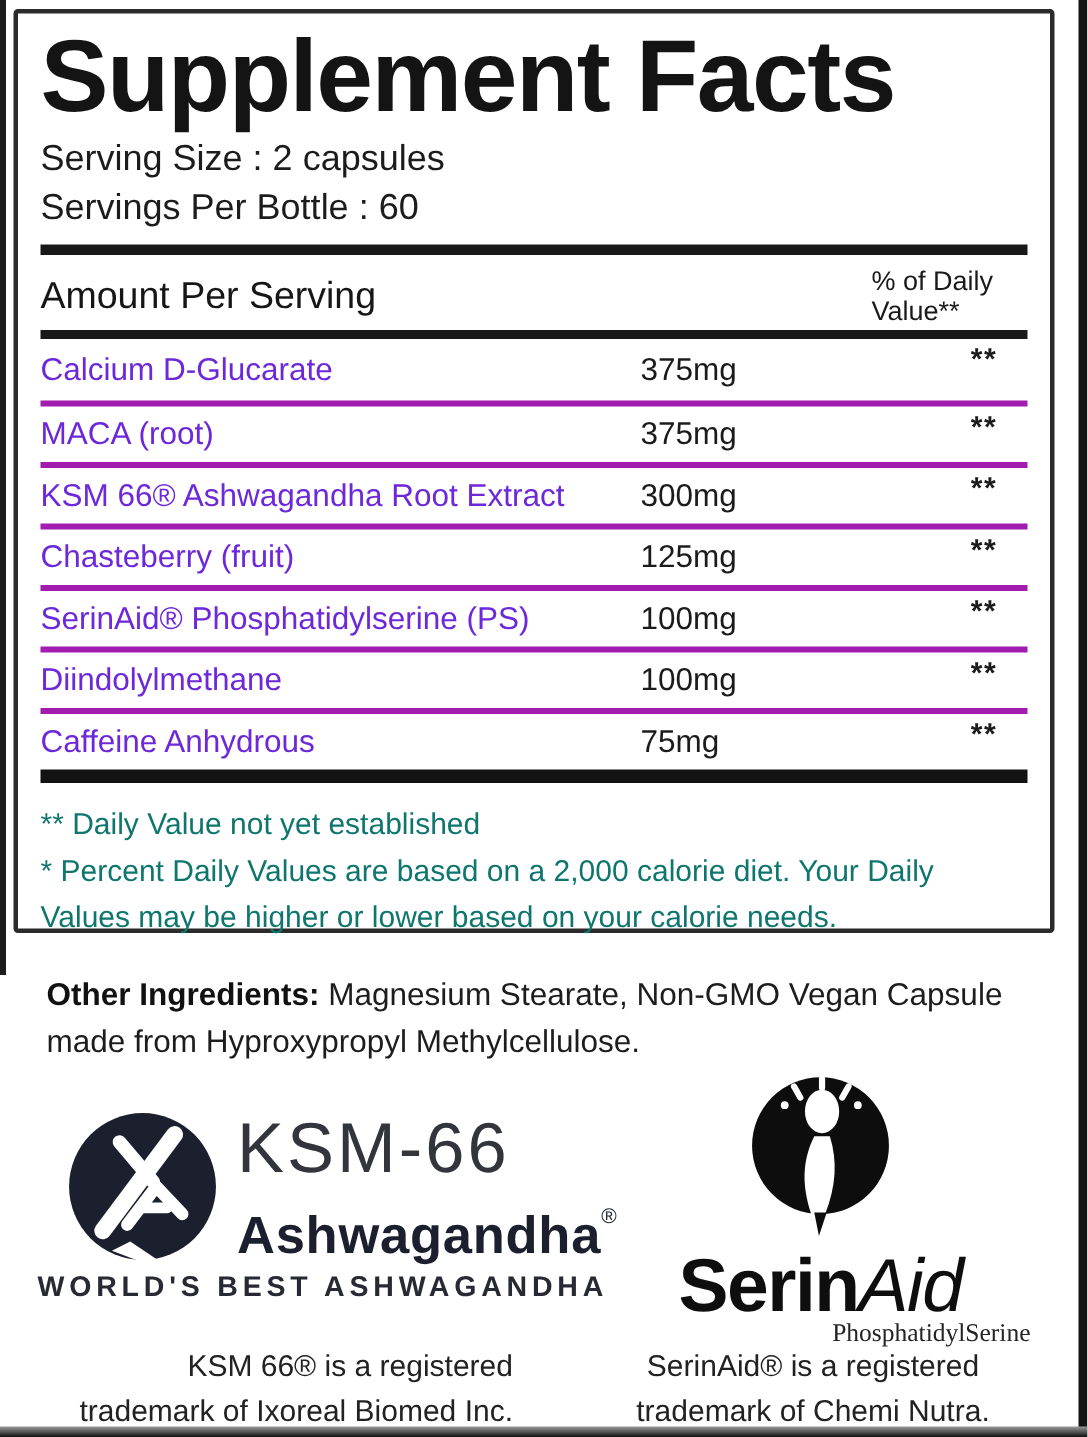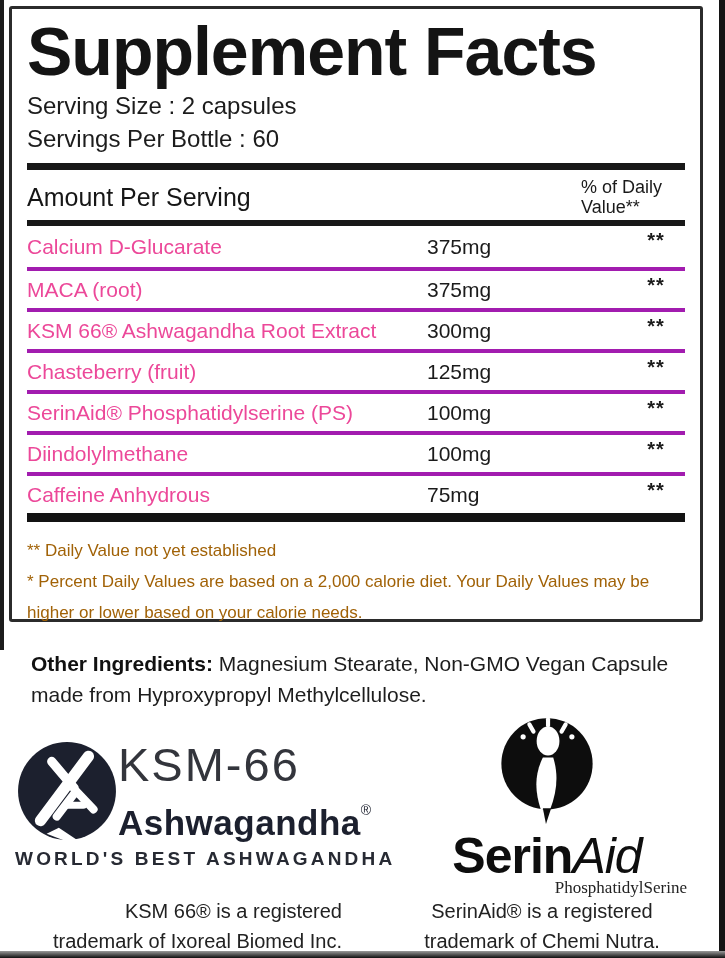--- a/index.html
+++ b/index.html
@@ -28,38 +28,38 @@
   .bar-medium { height:6px; background:#181818; }
   .bar-heavy  { height:9px; background:#131313; }
 
   .hdr-row { display:flex; justify-content:space-between; align-items:flex-start;
              padding:7px 0 3px 0; }
   .hdr-left  { font-size:25px; color:#161616; padding-top:6px; }
   .hdr-right { font-size:18px; line-height:20px; color:#1a1a1a; width:104px; }
 
   .rows .row { display:flex; align-items:center; min-height:41px; border-top:4px solid #a21caf; }
   .rows .row:first-child { border-top:none; }
-  .row-name   { flex:1; font-size:21px; color:#ec4899; }
+  .row-name   { flex:1; font-size:21px; color:#6d28d9; }
   .row-amount { width:200px; font-size:21px; color:#1b1b1b; }
   .row-dv     { width:58px; text-align:center; font-size:20px; font-weight:700;
                 color:#1b1b1b; align-self:flex-start; padding-top:3px; letter-spacing:1px; }
 
-  .footnotes { padding-top:13px; font-size:17px; line-height:31px; color:#a16207; }
+  .footnotes { padding-top:13px; font-size:20px; line-height:31px; color:#0f766e; }
 
   
   .other-ing { position:absolute; left:31px; top:648px; width:652px;
                font-size:21px; line-height:31px; color:#1d1d1d; }
   .other-ing b { color:#111; }
 
-  .ksm-logo { position:absolute; left:16px; top:740px; display:flex; }
+  .ksm-logo { position:absolute; left:44px; top:740px; display:flex; gap:12px; }
   .ksm-text { padding-top:0; }
   .ksm-name { font-size:47px; font-weight:300; letter-spacing:2px; line-height:50px; color:#33353c; }
   .ksm-sub  { font-size:35px; font-weight:800; letter-spacing:0.5px; line-height:40px; color:#1c202e; }
   .ksm-sub sup { font-size:14px; font-weight:400; vertical-align:20px; }
-  .ksm-tagline { position:absolute; left:15px; top:848px; font-size:19px; font-weight:700;
+  .ksm-tagline { position:absolute; left:25px; top:848px; font-size:19px; font-weight:700;
                  letter-spacing:3.2px; color:#272a33; white-space:nowrap; }
 
   .serin-logo { position:absolute; left:403px; top:714px; width:288px; }
   .serin-icon-wrap { text-align:center; }
   .serin-word { font-size:50px; line-height:48px; text-align:center; color:#0e0e0e;
                 margin-top:2px; white-space:nowrap; }
   .serin-word .b { font-weight:800; letter-spacing:-1px; }
   .serin-word .i { font-style:italic; font-weight:400; letter-spacing:-1px; }
   .serin-sub { font-family:"Liberation Serif", serif; font-size:17px; text-align:right;
                color:#232323; margin-top:-2px; padding-right:4px; }

